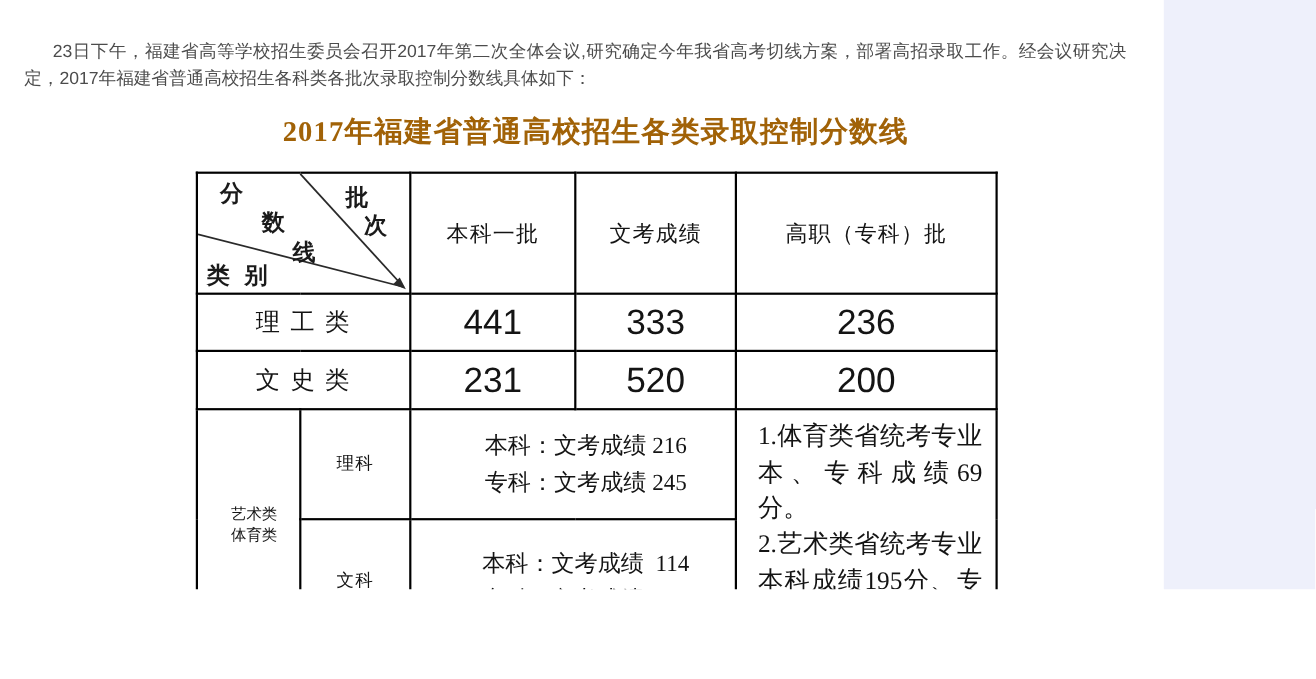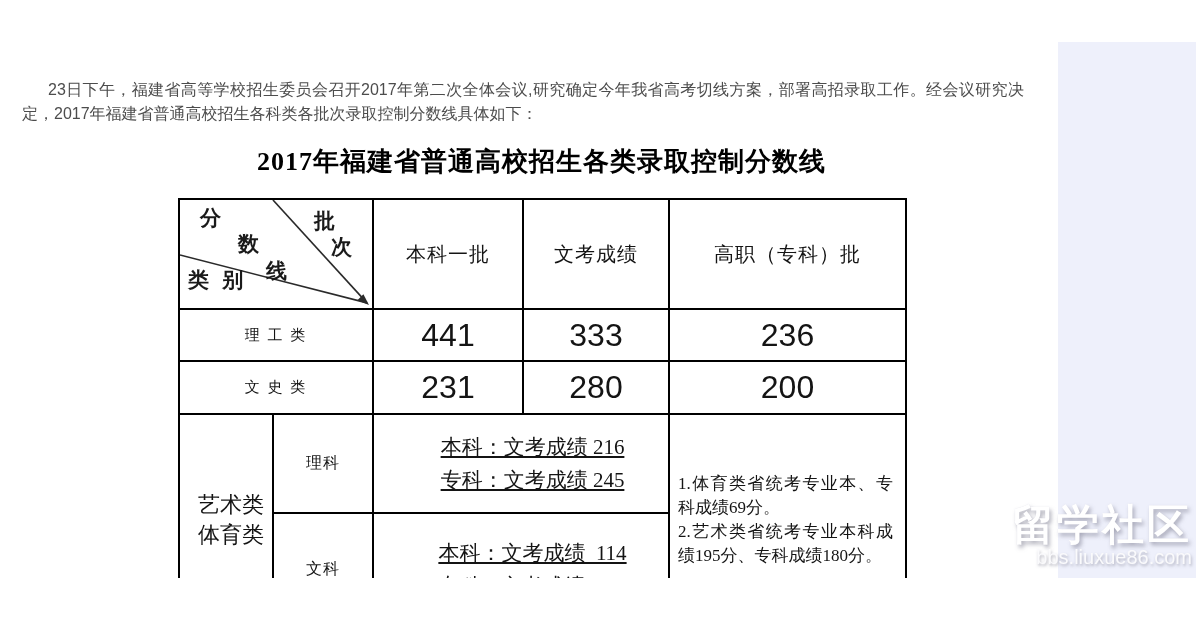--- a/index.html
+++ b/index.html
@@ -4,21 +4,20 @@
 <style>
   * { margin: 0; padding: 0; box-sizing: border-box; }
   html, body { background: #ffffff; }
   .page {
     position: relative;
     width: 1196px;
     height: 536px;
     background: #ffffff;
     overflow: hidden;
     font-family: "Liberation Serif", "DejaVu Serif", serif;
-    margin-top: 42px;
   }
   .side-band {
     position: absolute;
     left: 1058px; top: 0;
     width: 138px; height: 617px;
     background: #eef0fb;
   }
   .intro {
     position: absolute;
     left: 22px; top: 36px;
@@ -30,21 +29,21 @@
     text-indent: 26px;
     text-align: justify;
   }
   .doc-title {
     position: absolute;
     left: 178px; top: 102px;
     width: 727px;
     text-align: center;
     font-size: 26px;
     font-weight: bold;
-    color: #000000;
+    color: #a16207;
     letter-spacing: 1px;
   }
   table.score-table {
     position: absolute;
     left: 178px; top: 156px;
     width: 727px;
     border-collapse: collapse;
     table-layout: fixed;
     color: #141414;
   }
@@ -62,38 +61,37 @@
     font-weight: bold;
     color: #1a1a1a;
     line-height: 1;
     white-space: pre;
   }
   .ch-score-1 { left: 20px; top: 8px; }
   .ch-score-2 { left: 58px; top: 34px; }
   .ch-score-3 { left: 86px; top: 61px; }
   .ch-batch-1 { left: 134px; top: 11px; }
   .ch-batch-2 { left: 151px; top: 37px; }
-  .ch-category { left: 8px; top: 70px; letter-spacing: 4px; }
+  .ch-category { left: 8px; top: 82px; letter-spacing: 4px; }
   .col-head { font-size: 20px; font-weight: bold; letter-spacing: 1px; font-family: Liberation Serif, serif; }
-  .row-label { font-size: 15px; letter-spacing: 2px; }
+  .row-label { font-size: 22px; letter-spacing: 2px; }
   .num-cell { font-size: 32px; font-family: "Liberation Sans", "DejaVu Sans", sans-serif; }
-  .art-label { font-size: 22px; line-height: 1.35; padding-left: 10px; }
+  .art-label { font-size: 14px; line-height: 1.35; padding-left: 10px; }
   .sub-label { font-size: 16px; letter-spacing: 1px; }
   .score-lines {
     text-align: left;
     padding-left: 23px;
     font-size: 21px;
-    text-decoration: underline;
   }
   .score-line { line-height: 1.55; white-space: pre-wrap; }
   .notes-cell {
     text-align: left;
     vertical-align: middle;
-    padding: 8px 12px 8px 8px;
-    font-size: 17px;
+    padding: 8px 12px 8px 19px;
+    font-size: 23px;
   }
   .note { line-height: 1.42; text-align: justify; }
   .watermark {
     position: absolute;
     right: 4px; bottom: 11px;
     text-align: right;
     font-family: "Liberation Sans", "DejaVu Sans", sans-serif;
   }
   .wm-brand {
     font-size: 42px;
@@ -151,21 +149,21 @@
     </tr>
     <tr style="height:52px">
       <td class="row-label" colspan="2">理 工 类</td>
       <td class="num-cell">441</td>
       <td class="num-cell">333</td>
       <td class="num-cell">236</td>
     </tr>
     <tr style="height:53px">
       <td class="row-label" colspan="2">文 史 类</td>
       <td class="num-cell">231</td>
-      <td class="num-cell">280</td>
+      <td class="num-cell">520</td>
       <td class="num-cell">200</td>
     </tr>
     <tr style="height:99px">
       <td class="art-label" rowspan="2">
         <div>艺术类</div>
         <div>体育类</div>
       </td>
       <td class="sub-label">理科</td>
       <td class="score-lines" colspan="2">
         <div class="score-line">本科：文考成绩 216</div>
@@ -179,18 +177,14 @@
     <tr style="height:113px">
       <td class="sub-label">文科</td>
       <td class="score-lines" colspan="2">
         <div class="score-line">本科：文考成绩  114</div>
         <div class="score-line">专科：文考成绩  210</div>
       </td>
     </tr>
   </tbody>
     </table>
 
-  <div class="watermark">
-    <div class="wm-brand">留学社区</div>
-    <div class="wm-url">bbs.liuxue86.com</div>
-  </div>
 
 </div>
 
 </body></html>

